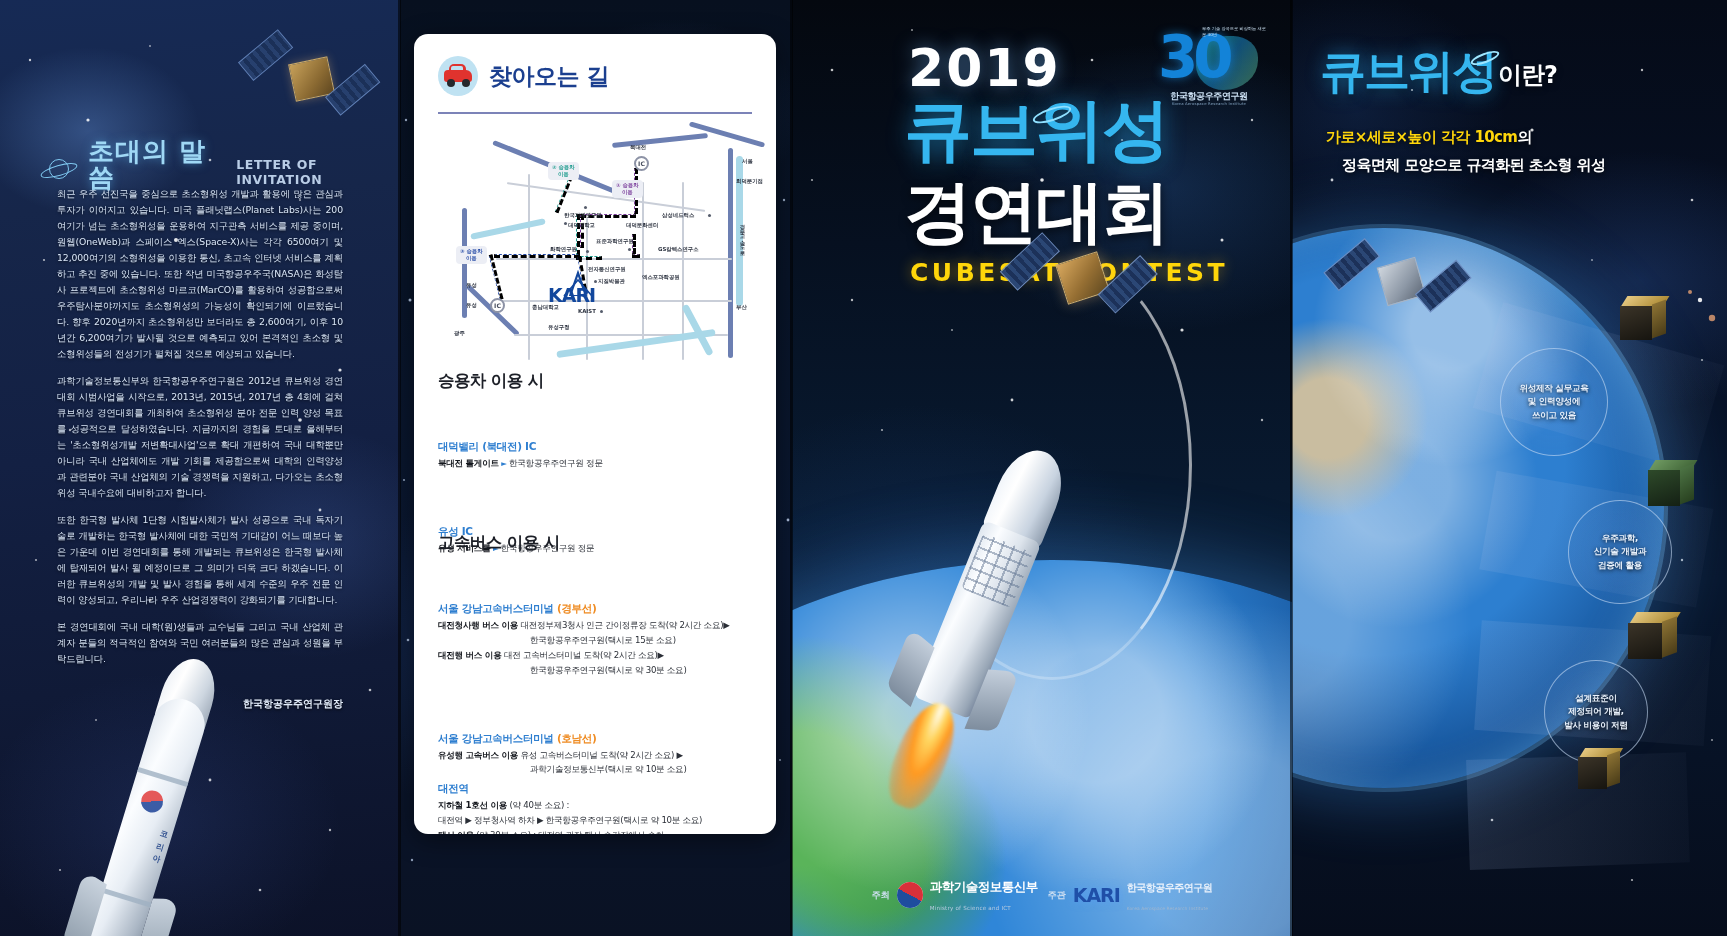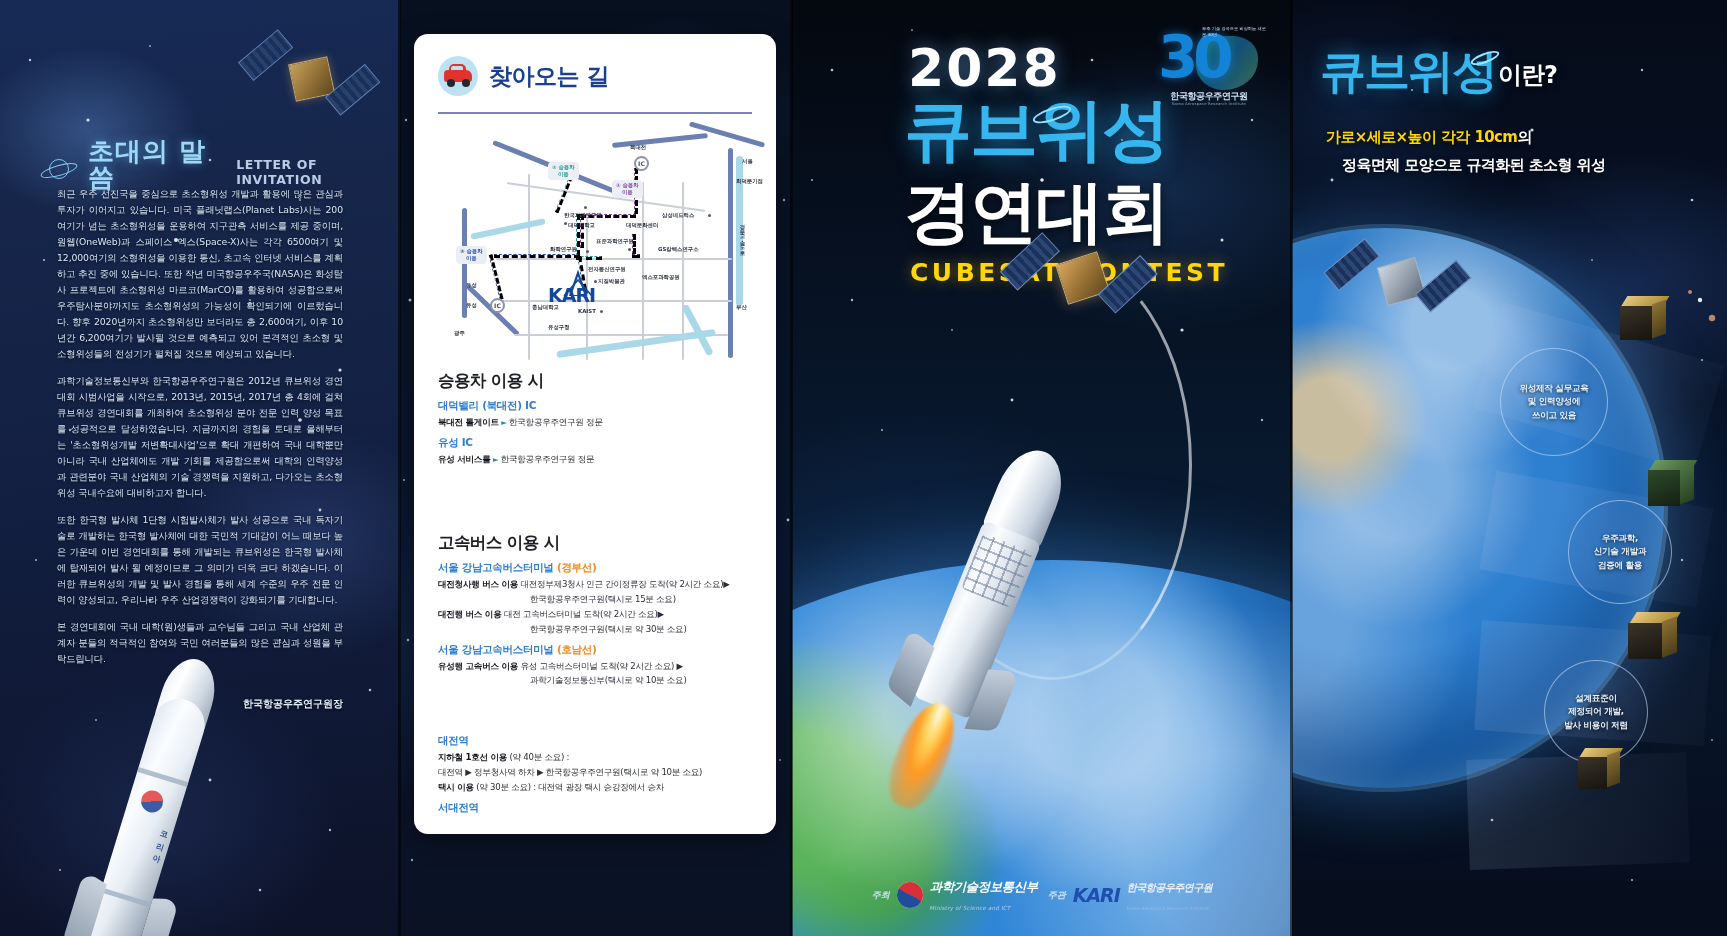--- a/index.html
+++ b/index.html
@@ -107,21 +107,21 @@
      font-weight:bold; display:flex; align-items:center; justify-content:center;}
   .mbadge{ position:absolute; background:#eceef5; border-radius:4px; padding:2px 4px;
      font-size:5.4px; font-weight:bold; line-height:1.25; text-align:center; white-space:nowrap;}
   #kari-logo{ position:absolute; left:112px; top:162px; color:#12479d; font-size:19px;
      font-weight:bold; letter-spacing:-1px; font-family:"DejaVu Sans",sans-serif;}
   .mpath{ position:absolute; border-style:dashed; }
 
   
   .sec{ position:absolute; left:24px; width:316px; }
   .sec-h{ font-size:16.5px; font-weight:bold; color:#1c1f27; letter-spacing:-.6px; margin-bottom:7px;}
-  .sec-sub{ font-size:10.5px; font-weight:bold; color:#2f7fd0; margin-bottom:3px; letter-spacing:-.3px;}
+  .sec-sub{ font-size:10.5px; font-weight:bold; color:#2f7fd0; margin-bottom:3px; letter-spacing:-.3px;margin-top:48px;}
   .sec-sub .ora{ color:#ef8c23; }
   .ln{ font-size:8.6px; color:#2a2e36; line-height:1.5; margin-bottom:2px; letter-spacing:-.3px;}
   .ln b{ color:#14171d; }
   .tri{ color:#2f7fd0; font-size:7.4px; }
   .ind{ padding-left:92px; }
 
   
   #p3-2019{ position:absolute; left:116px; top:42px; font-size:52px; font-weight:bold;
      color:#fff; letter-spacing:2px; line-height:1;
      text-shadow:0 0 18px rgba(120,190,255,.5); }
@@ -195,21 +195,21 @@
       radial-gradient(circle at 34% 30%, rgba(255,255,255,.55) 0 4%, transparent 26%),
       radial-gradient(circle at 22% 46%, #5ab45a 0 9%, transparent 22%),
       radial-gradient(circle at 30% 58%, #3e9a52 0 7%, transparent 19%),
       radial-gradient(circle at 55% 30%, rgba(255,255,255,.45) 0 11%, transparent 30%),
       radial-gradient(circle at 70% 55%, rgba(255,255,255,.3) 0 14%, transparent 36%),
       radial-gradient(circle at 40% 40%, #2f86d8 0 40%, #1c5fa8 62%, #103f79 82%, #0a2a57 100%);
      box-shadow:0 0 70px 14px rgba(70,150,230,.35);}
 
   
   #sponsors{ position:absolute; left:0; bottom:22px; width:500px; display:flex;
-     align-items:center; justify-content:center; gap:10px;font-style:italic; }
+     align-items:center; justify-content:center; gap:10px; }
   .sp-g{ display:flex; align-items:center; gap:7px;}
   .sp-lbl{ font-size:9px; font-weight:bold; color:#cfe0f2;}
   .taeguk{ width:26px; height:26px; border-radius:50%; position:relative; overflow:hidden;
      background:#fff;}
   .taeguk .t1{ position:absolute; inset:0; background:
      linear-gradient(28deg,#1e4d9e 0 50%, #d8303a 50% 100%);}
   .sp-name{ font-size:12.5px; font-weight:bold; color:#ffffff; letter-spacing:-.5px; line-height:1.1;}
   .sp-sub{ font-size:5.6px; color:#b9cce0; letter-spacing:.2px;}
   .kari-w{ font-size:19px; font-weight:bold; color:#1f4fa8; letter-spacing:-1px;
      text-shadow:0 0 8px rgba(90,160,255,.55);}
@@ -509,21 +509,21 @@
     <div id="arc"></div>
 
     <div id="logo30">
       <div class="swoosh"></div>
       <div class="num">30</div>
       <div class="micro">우주 기술 강국으로 비상하는 새로운 30년</div>
       <div class="kname">한국항공우주연구원</div>
       <div class="ename">Korea Aerospace Research Institute</div>
     </div>
 
-    <div id="p3-2019">2028</div>
+    <div id="p3-2019">2019</div>
     <div id="p3-ko1">
       <span>큐브위성</span>
       <span class="ringo" style="left:128px;"></span>
     </div>
     <div id="p3-ko2">경연대회</div>
     <div id="p3-en">CUBESAT CONTEST</div>
 
     <div class="sat3">
       <div class="wing a"></div>
         <div class="bus"></div>

